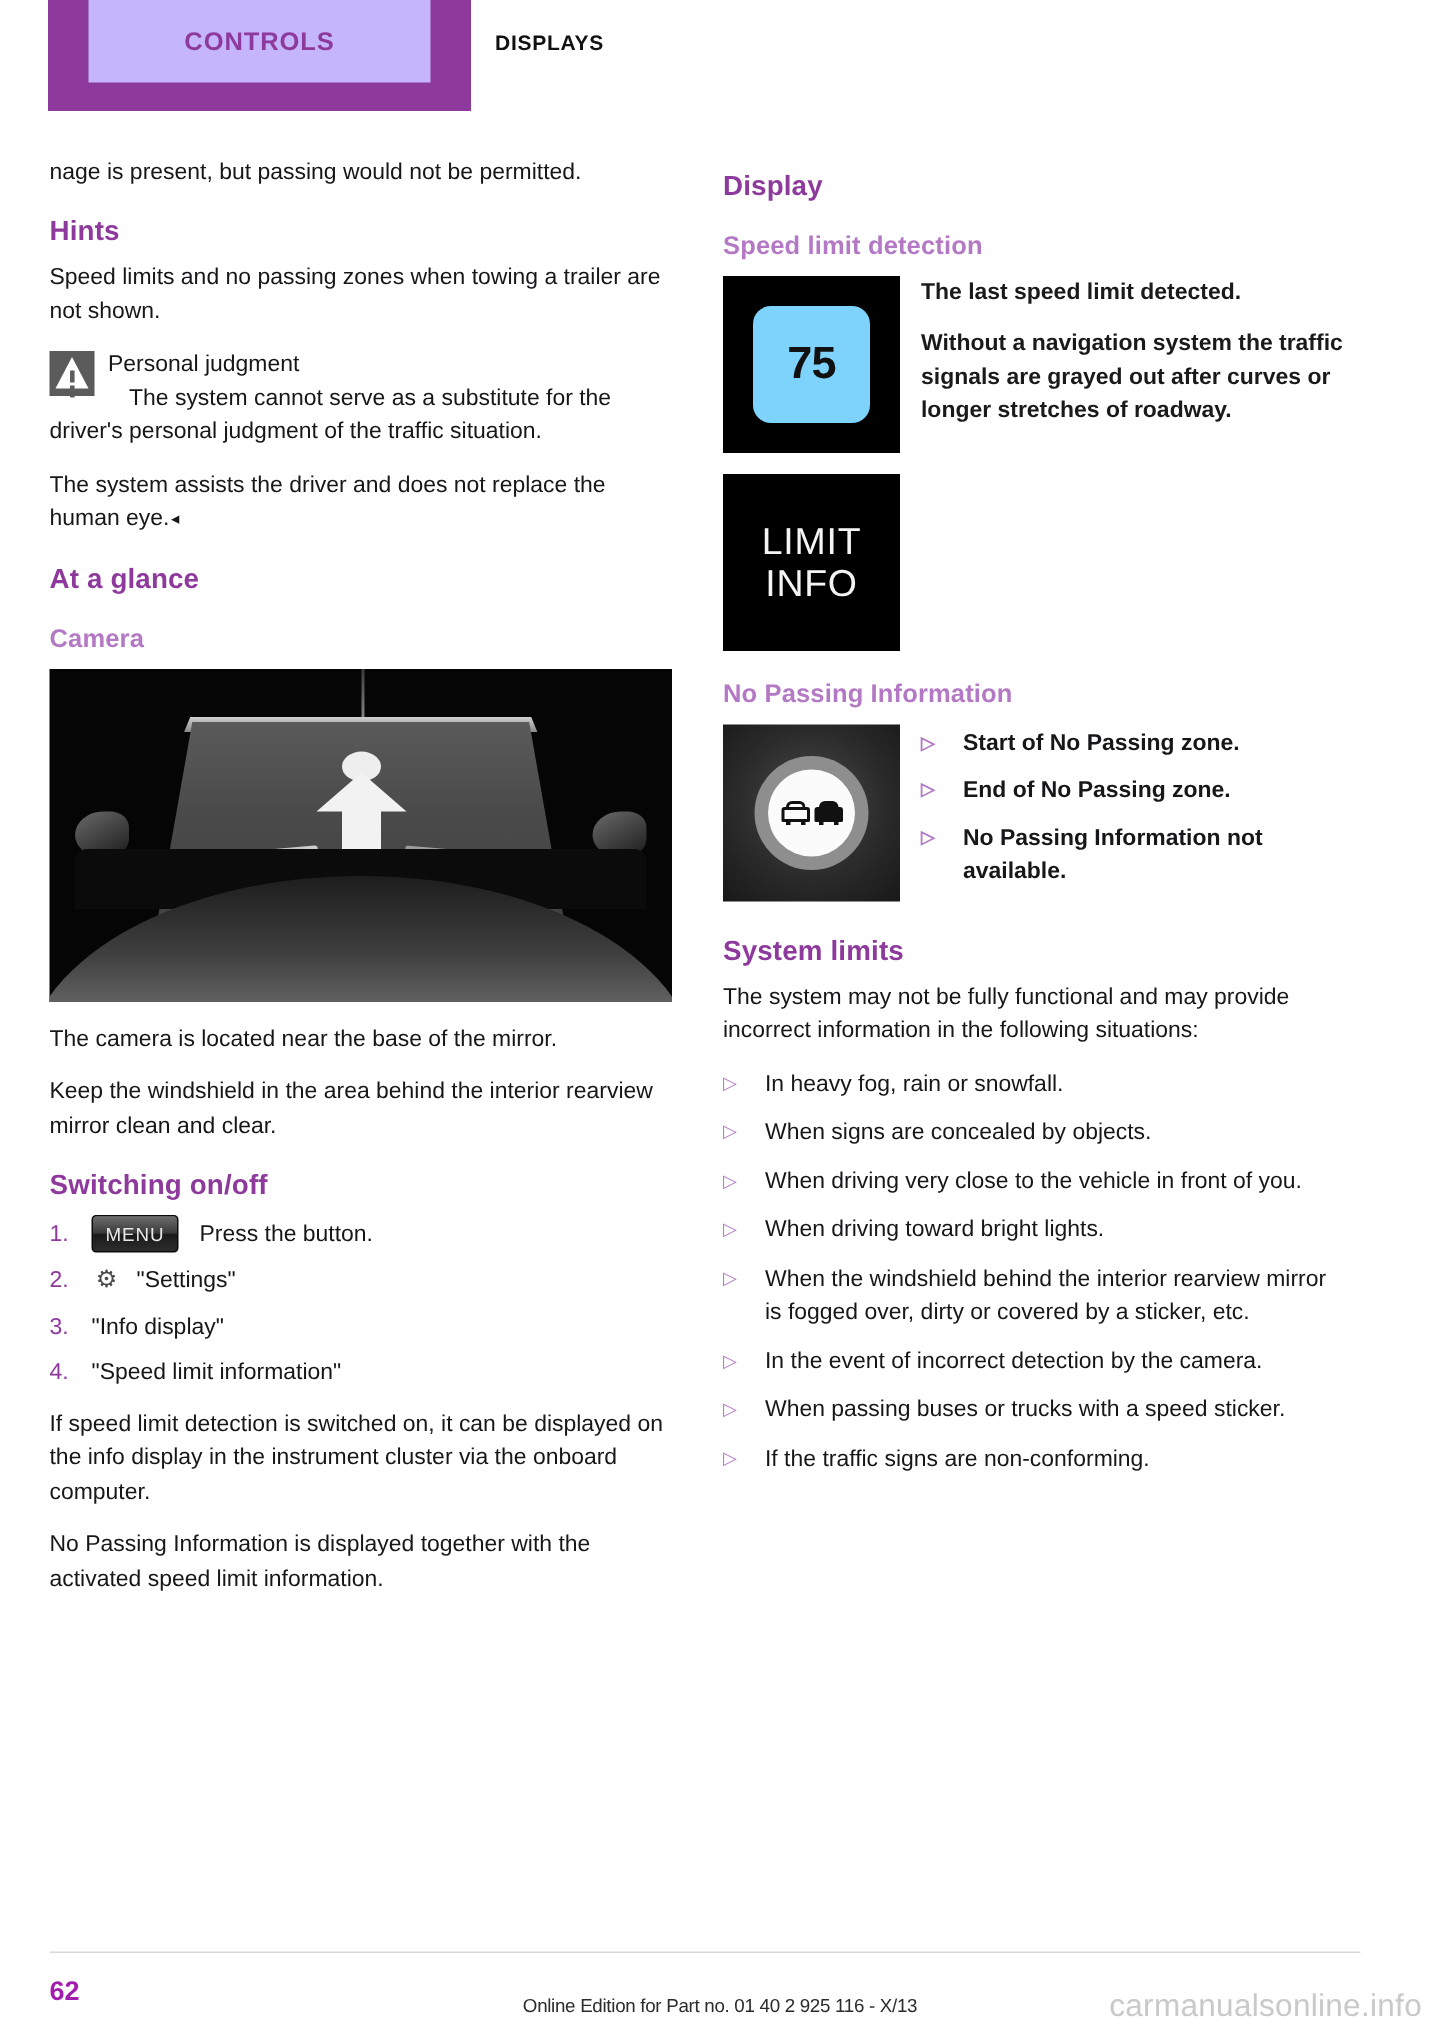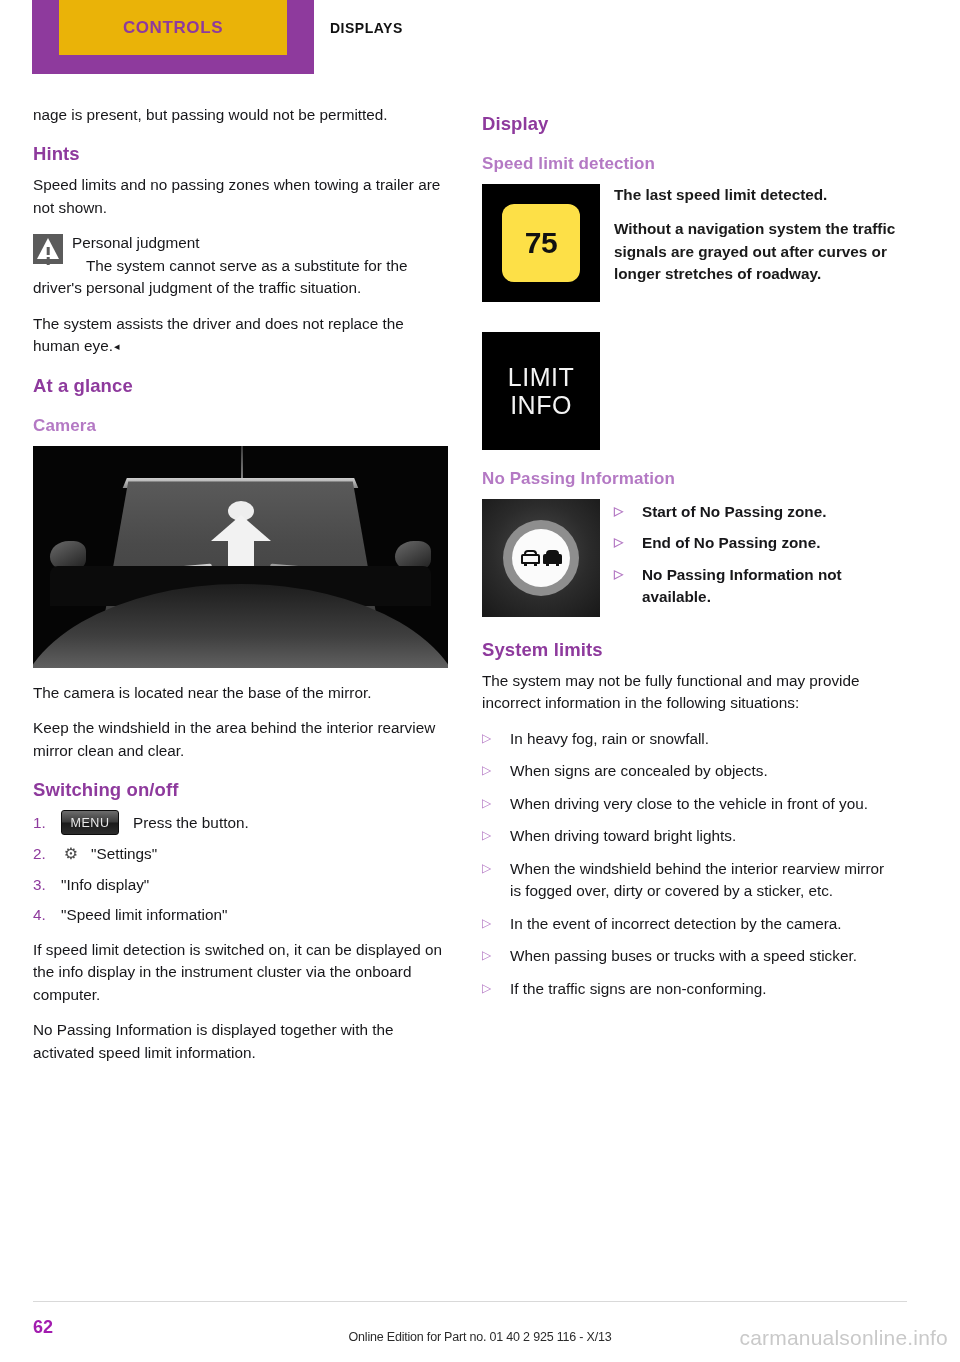--- a/index.html
+++ b/index.html
@@ -33,21 +33,21 @@
     background: #8e3a9d;
     box-sizing: border-box;
     padding: 0;
   }
   .tab-active-inner {
     position: absolute;
     left: 27px;
     top: 0;
     width: 228px;
     height: 55px;
-    background: #eab308;
+    background: #c4b5fd;
     display: flex;
     align-items: center;
     justify-content: center;
   }
   .tab-active-label {
     color: #8e3a9d;
     font-size: 17px;
     font-weight: bold;
     letter-spacing: 0.6px;
   }
@@ -326,21 +326,21 @@
     width: 118px;
     height: 118px;
     background: #000000;
     display: flex;
     align-items: center;
     justify-content: center;
   }
   .sign-speed-inner {
     width: 78px;
     height: 78px;
-    background: #fde047;
+    background: #7dd3fc;
     border-radius: 12px;
     display: flex;
     align-items: center;
     justify-content: center;
     color: #111111;
     font-size: 30px;
     font-weight: bold;
     letter-spacing: -0.5px;
   }
 
@@ -350,21 +350,20 @@
     height: 118px;
     background: #000000;
     display: flex;
     flex-direction: column;
     align-items: center;
     justify-content: center;
     color: #f4f4f4;
     font-size: 25px;
     line-height: 1.12;
     letter-spacing: 0.5px;
-    margin-top: 16px;
   }
 
   .sign-nopass {
     flex: 0 0 118px;
     width: 118px;
     height: 118px;
     background: radial-gradient(circle at 50% 45%, #4c4c4c 0%, #2b2b2b 55%, #181818 100%);
     display: flex;
     align-items: center;
     justify-content: center;

